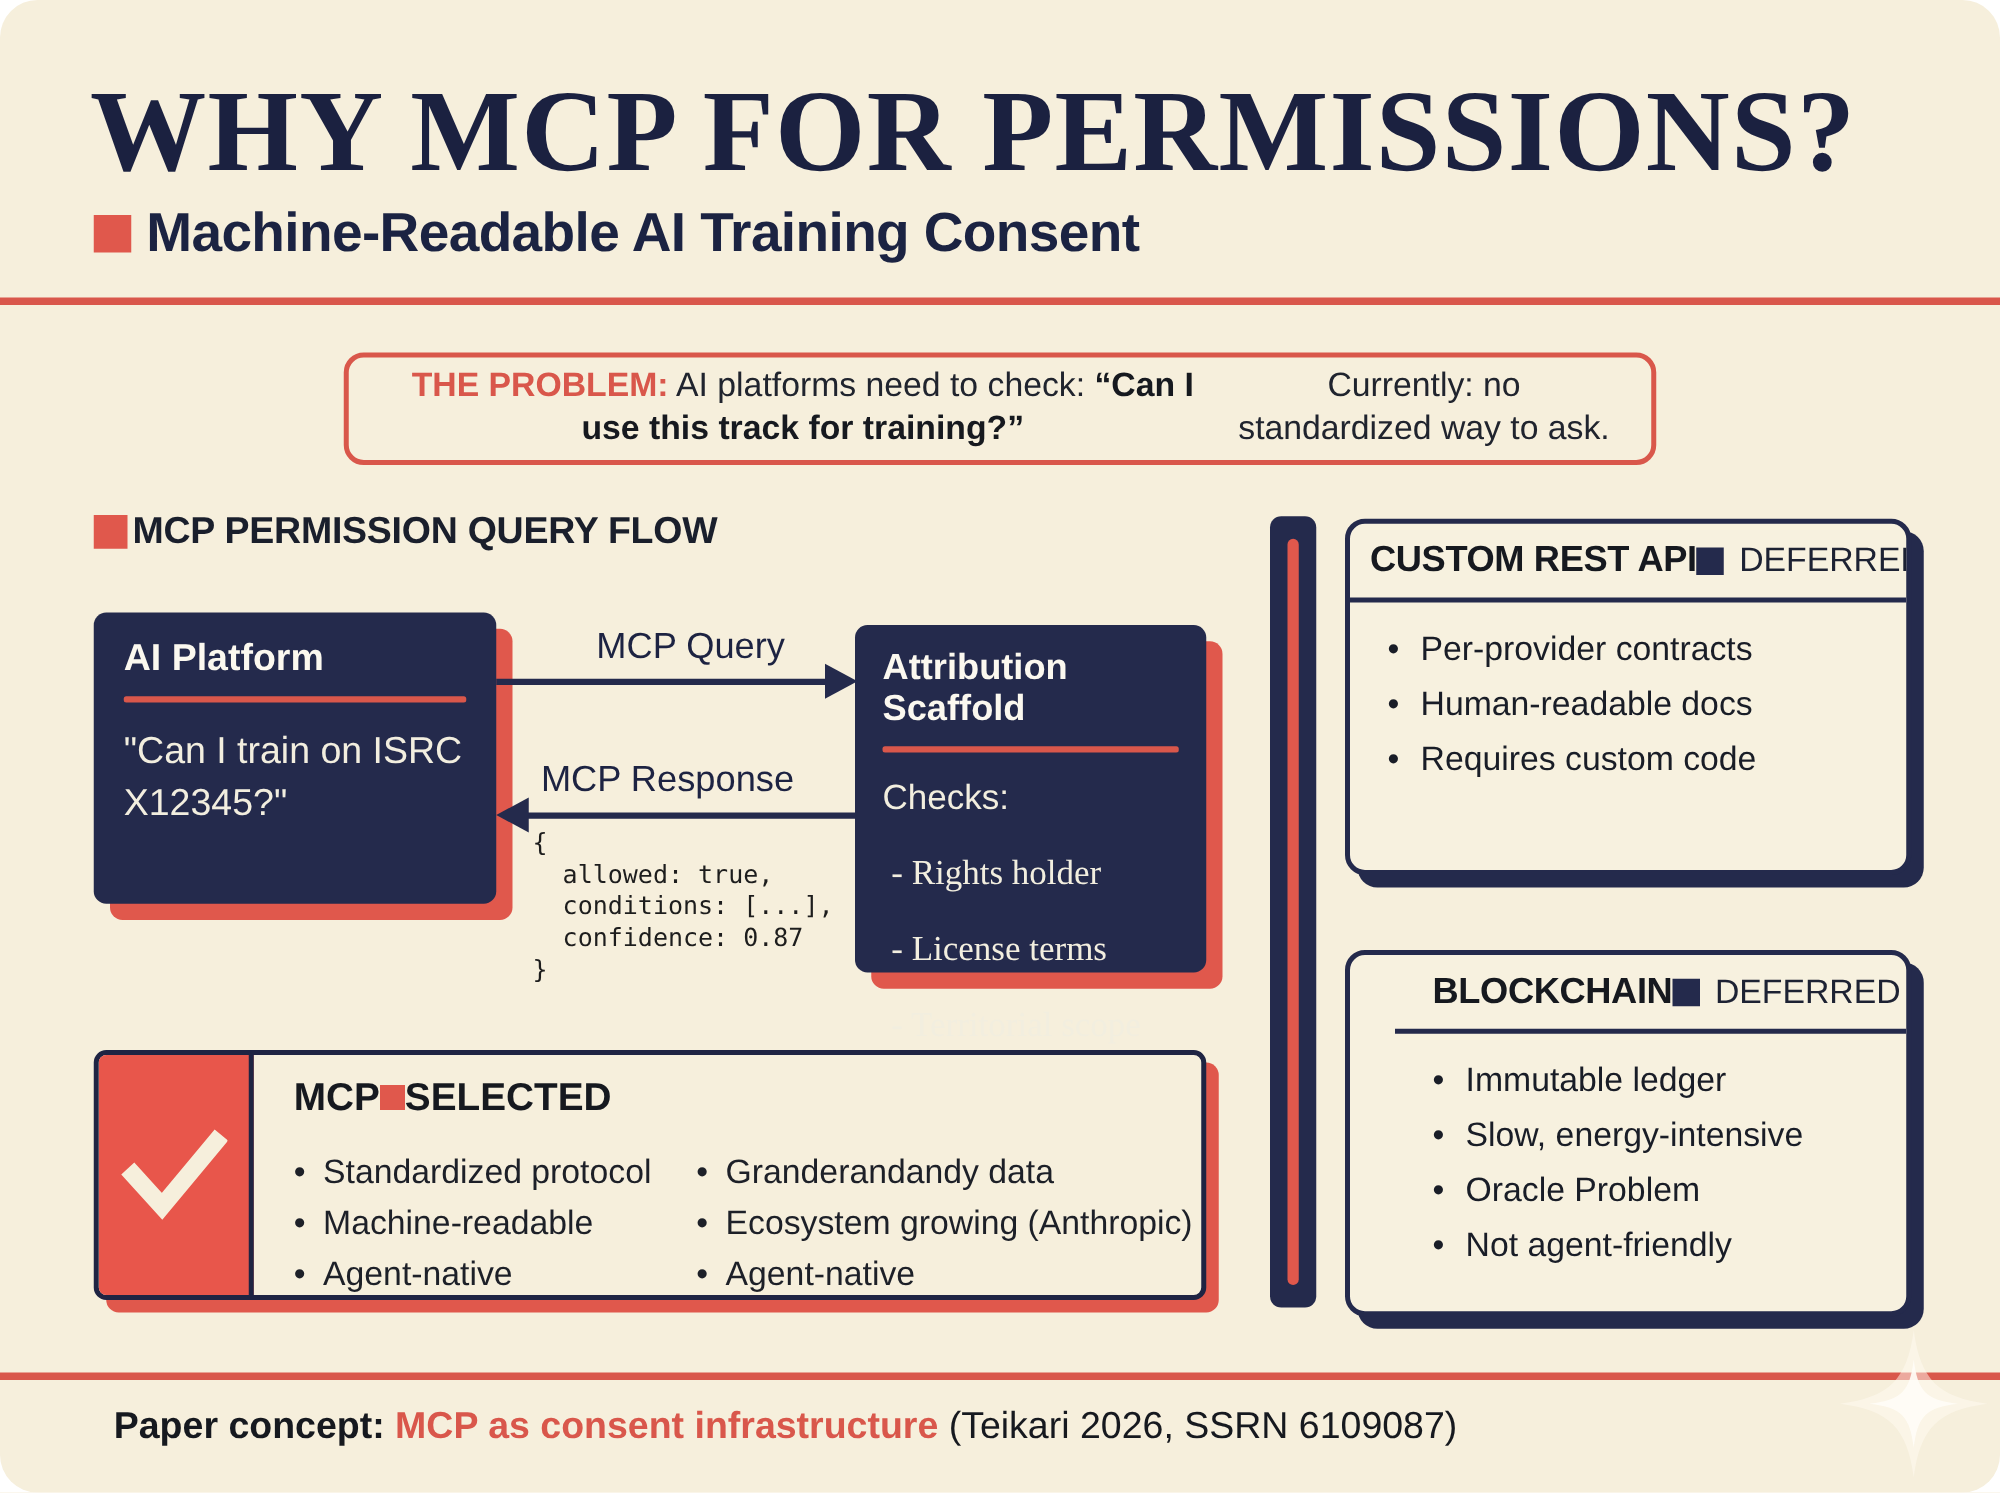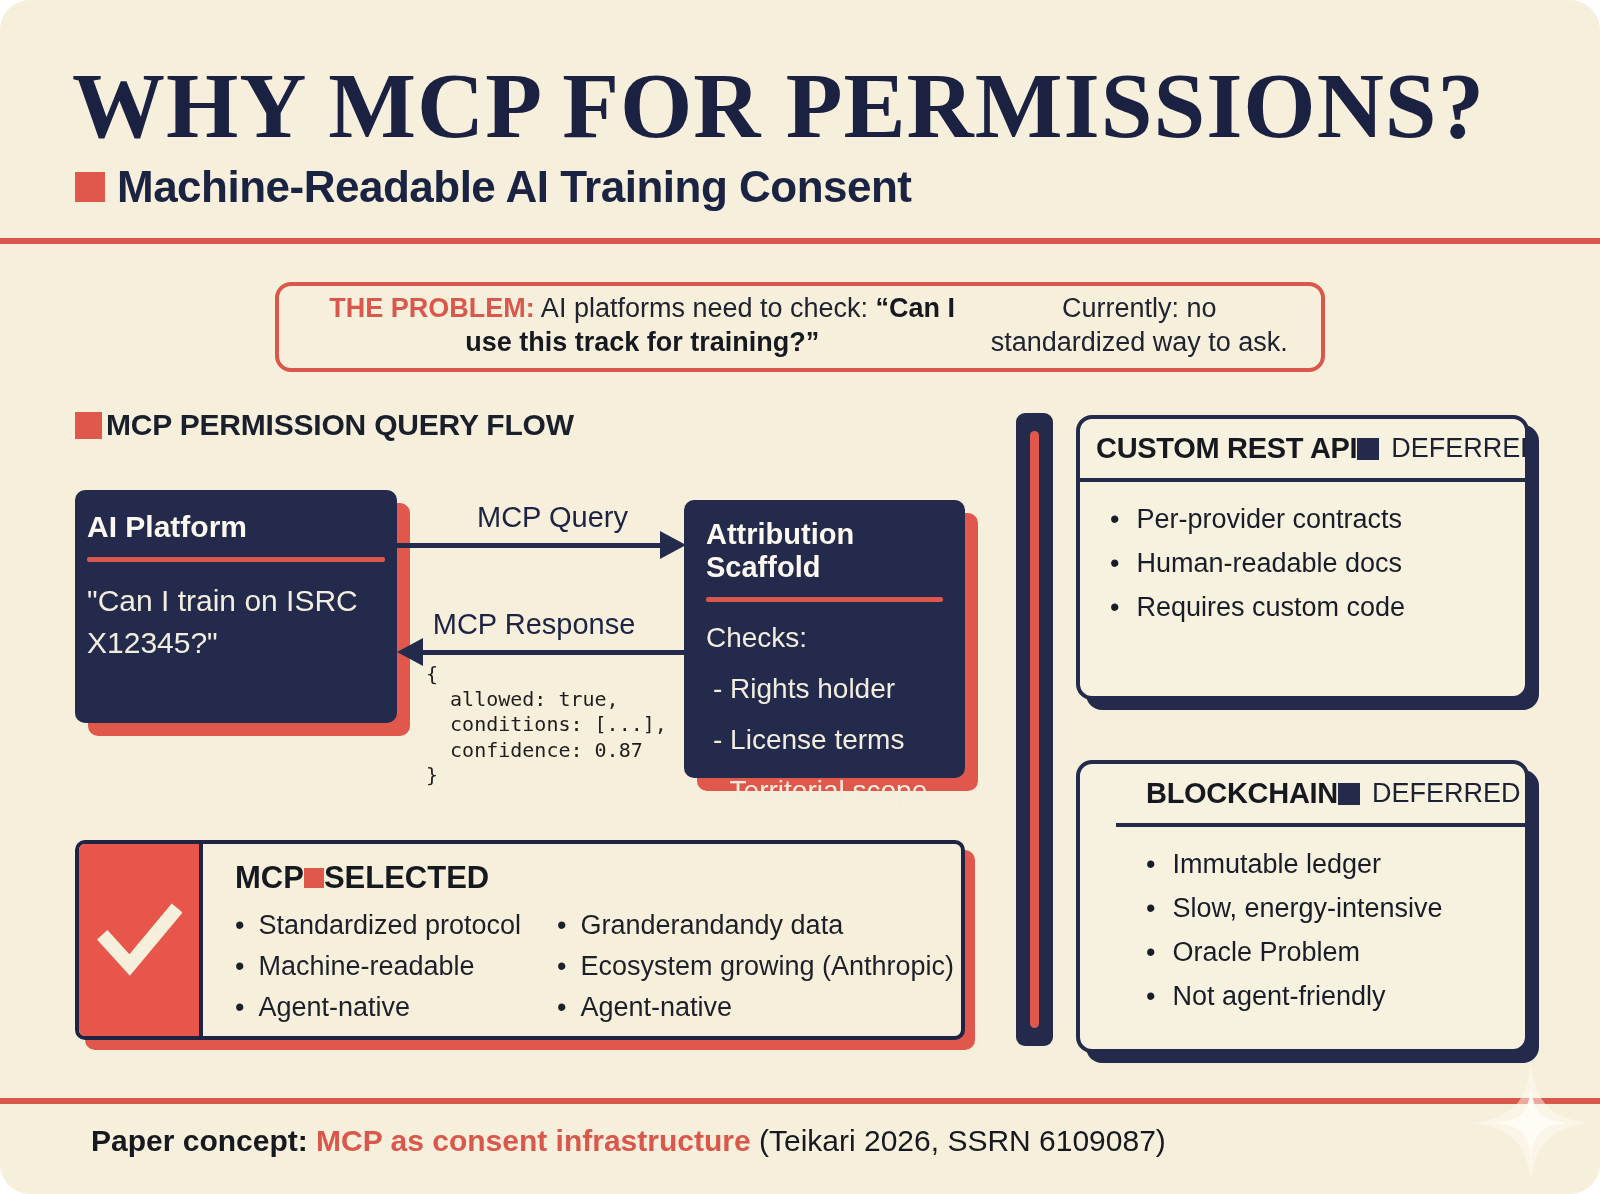--- a/index.html
+++ b/index.html
@@ -60,29 +60,29 @@
   .sq-section { width: 27px; height: 27px; }
   .section-heading-text {
     font-size: 30px; font-weight: 700; color: #1a1f2c; letter-spacing: -0.2px;
   }
   .navy-box {
     position: absolute;
     background: #242a4c;
     border-radius: 10px;
     box-shadow: 13px 13px 0 #e0584c;
     color: #f1ede0;
-    padding: 20px 12px;
+    padding: 20px 24px;
   }
   .box-ai { left: 75px; top: 490px; width: 322px; height: 233px; }
   .box-scaffold { left: 684px; top: 500px; width: 281px; height: 278px; padding: 18px 22px; }
   .navy-box-title { font-size: 30px; font-weight: 700; color: #fbf8ef; }
   .navy-box-rule { height: 5px; background: #d9574b; margin: 13px 0 18px 0; border-radius: 2px; }
   .navy-box-body { font-size: 30px; line-height: 1.4; color: #f2eedf; }
   .scaffold-body { font-size: 28px; line-height: 1.25; }
-  .scaffold-item { padding-left: 7px; margin-top: 16px; }
+  .scaffold-item { padding-left: 7px; margin-top: 26px; font-family: Liberation Serif, serif; }
 
   .arrow-label {
     position: absolute; width: 284px; text-align: center;
     font-size: 29px; color: #1d2342;
   }
   .lbl-query { left: 398px; top: 501px; padding-left: 25px; }
   .lbl-response { left: 392px; top: 608px; }
   .arrow-line { position: absolute; height: 5px; background: #242a4c; }
   .line-query { left: 397px; top: 543px; width: 265px; }
   .line-response { left: 422px; top: 650px; width: 262px; }
@@ -112,21 +112,21 @@
     box-shadow: 10px 10px 0 #e0584c;
     display: flex; overflow: hidden;
   }
   .selected-check-panel {
     width: 124px; flex: 0 0 124px;
     background: #e8564b;
     border-right: 4px solid #1f2443;
     display: flex; align-items: center; justify-content: center;
   }
   .selected-content { flex: 1; padding: 16px 10px 14px 32px; }
-  .selected-heading { display: flex; align-items: center; margin-bottom: 2px; }
+  .selected-heading { display: flex; align-items: center; margin-bottom: 14px; }
   .selected-heading-text { font-size: 31px; font-weight: 700; color: #16191f; }
   .sq-selected { width: 20px; height: 20px; }
   .selected-cols { display: flex; }
   .selected-col { list-style: none; }
   .selected-col.c1 { width: 322px; }
   .selected-col li {
     font-size: 27px; color: #1d2028; line-height: 1.0; margin-top: 14px;
     white-space: nowrap;
   }
   .selected-col li::before { content: "•"; margin-right: 14px; }

